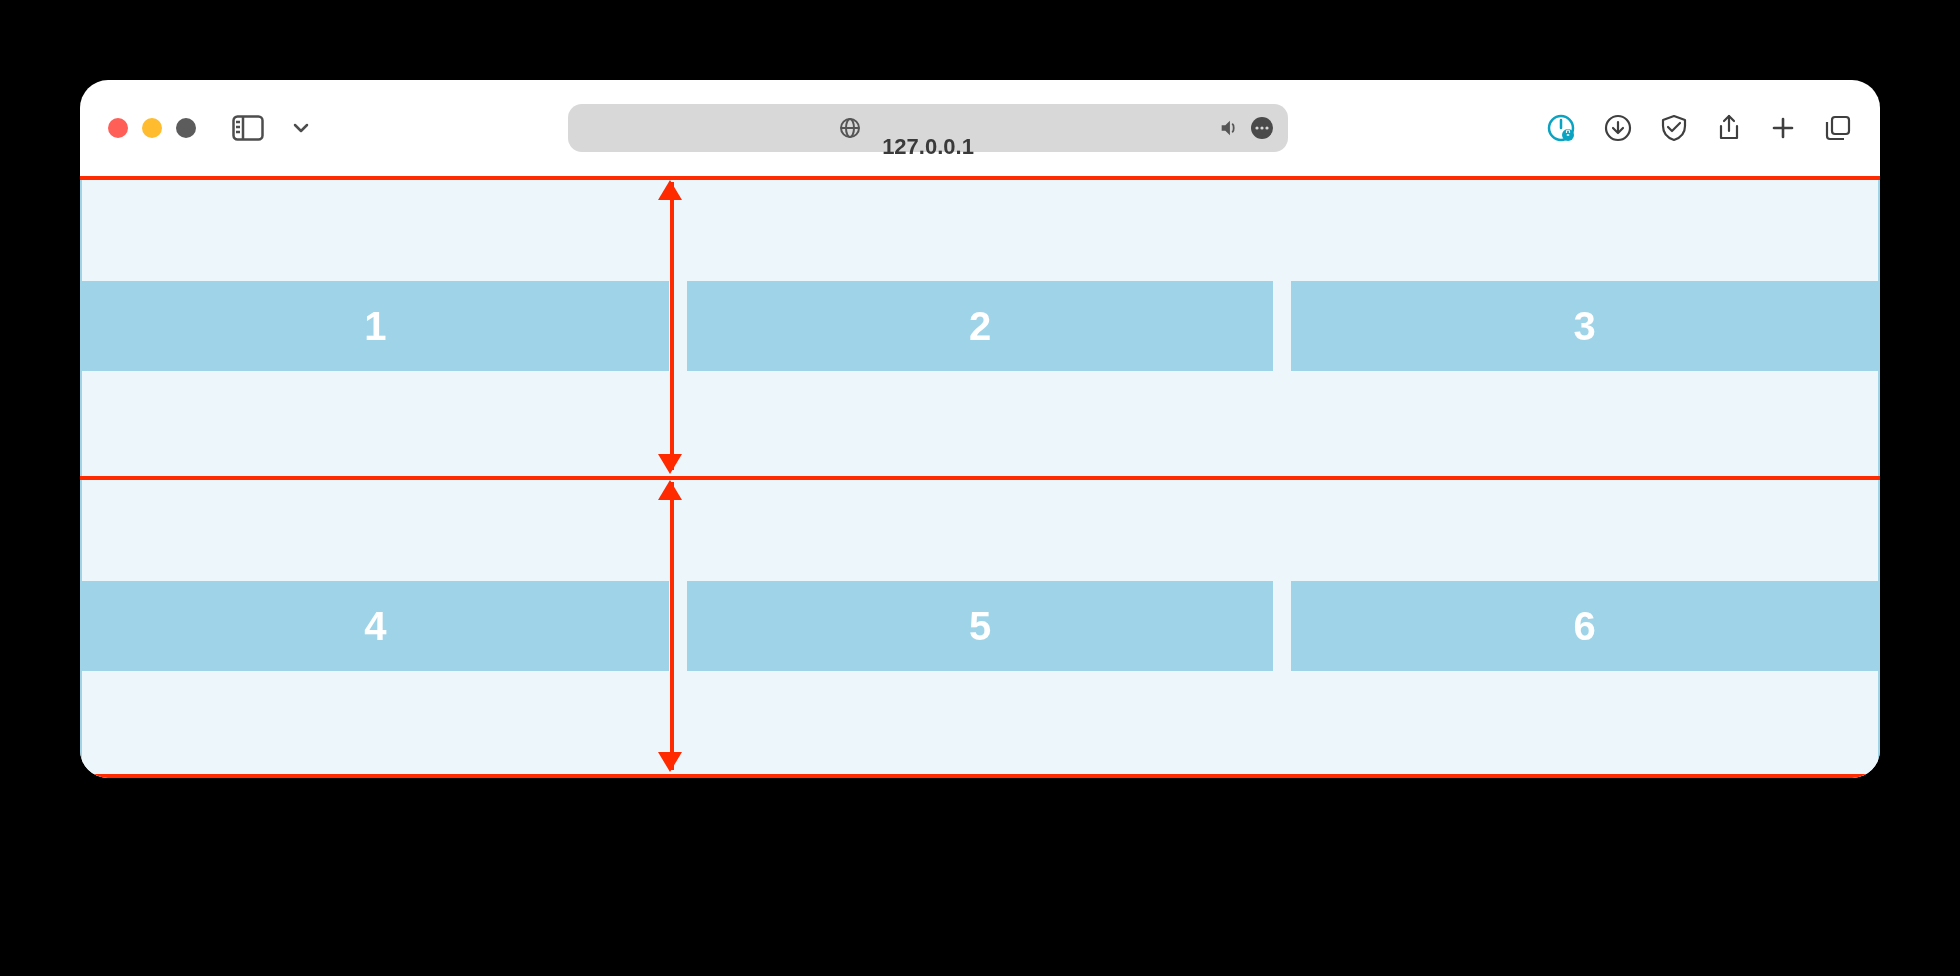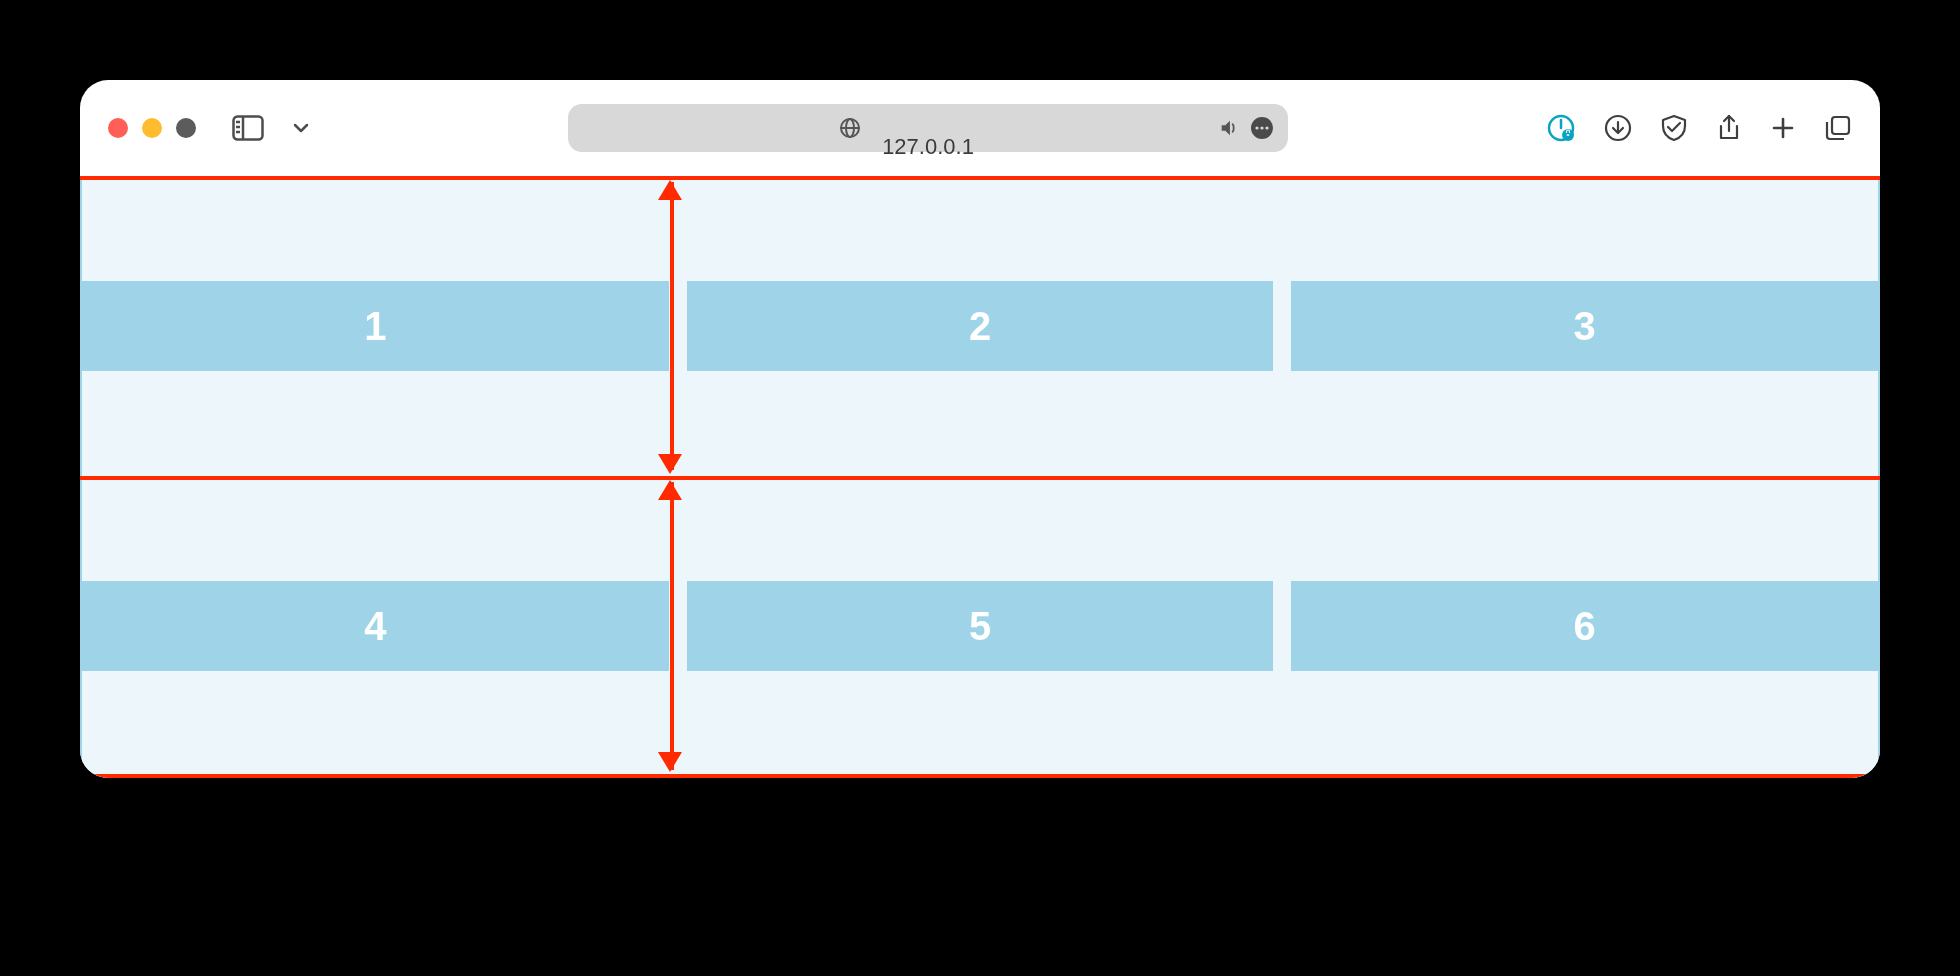--- a/index.html
+++ b/index.html
@@ -55,21 +55,21 @@
     background: #d8d8d8;
     border-radius: 14px;
     display: flex;
     align-items: center;
     justify-content: center;
     position: relative;
     color: #3a3a3a;
     font-size: 22px;
   }
   .addr .globe { position: absolute; left: 50%; transform: translateX(-90px); display:flex; align-items:center;}
-  .addr .addrtext { font-weight: 400; margin-top: 38px; }
+  .addr .addrtext { font-weight: 700; margin-top: 38px; }
   .addr .right-icons {
     position: absolute; right: 14px; display: flex; gap: 10px; align-items:center;
   }
   .toolbar-right {
     display: flex;
     gap: 28px;
     align-items: center;
     color: #3f3f3f;
   }
   .icon-btn svg { display:block; }

